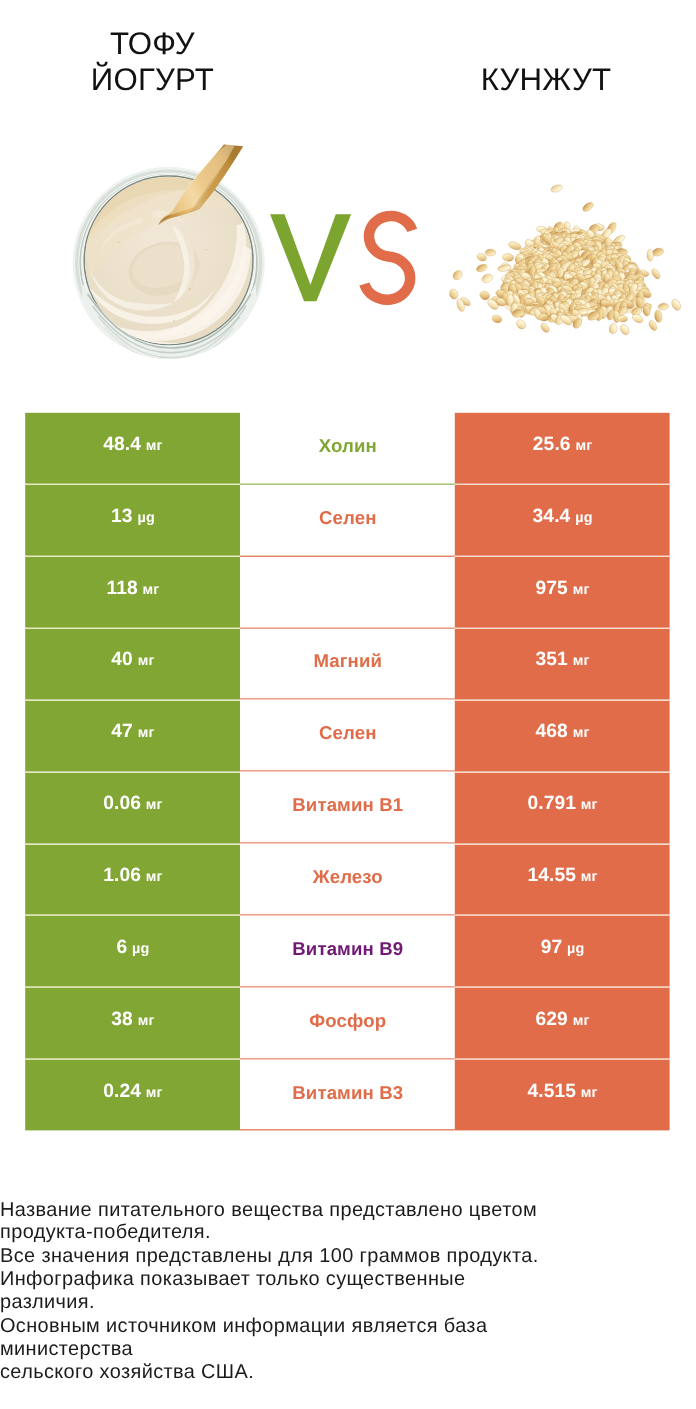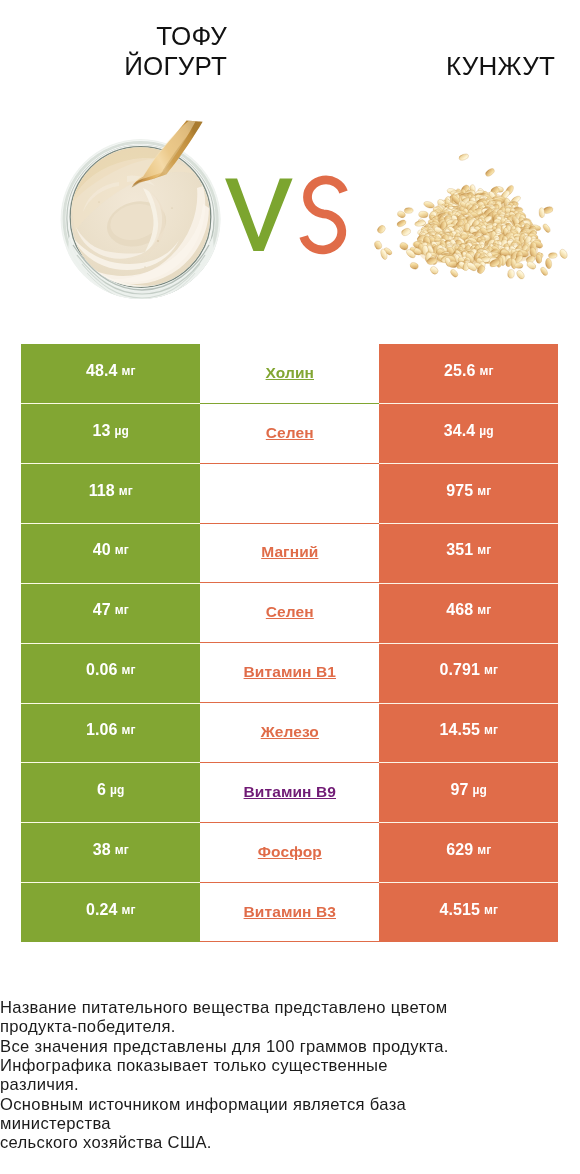--- a/index.html
+++ b/index.html
@@ -2,41 +2,41 @@
 <html><head>
 <meta charset="utf-8">
 <title>Tofu yogurt vs Sesame</title>
 <style>
   html,body{margin:0;padding:0;background:#ffffff;}
   body{width:580px;height:1174px;font-family:"Liberation Sans",sans-serif;}
   .page{position:relative;width:580px;height:1174px;overflow:hidden;background:#ffffff;}
 
   
   .product-title{
-    position:absolute;text-align:right;color:#121212;
+    position:absolute;text-align:center;color:#121212;
     font-family:"Liberation Sans",sans-serif;font-weight:400;
     font-size:26px;line-height:30px;letter-spacing:.2px;
   }
   #title-left{left:27px;top:21px;width:200px;}
   #title-right{left:355px;top:51px;width:200px;}
   #title-left .ln{display:block;}
 
   
   .hero-img{position:absolute;}
   #hero-left{left:57px;top:112px;}
   #hero-right{left:368px;top:142px;}
   .vs-wrap{position:absolute;left:220px;top:172px;}
 
   
   .table{position:absolute;left:21.3px;top:344px;width:537px;}
   .row{position:relative;height:59.85px;}
   .cell{position:absolute;top:0;height:100%;display:flex;align-items:center;justify-content:center;
         box-sizing:border-box;font-family:"Liberation Sans",sans-serif;font-weight:700;font-size:15.5px;letter-spacing:.1px;}
   .cell>*{position:relative;top:-3px;}
-  .cell-mid{padding-bottom:2px;text-decoration:underline;}
+  .cell-mid{padding-bottom:2px;}
   .num{font-size:16px;}
   .unit{font-size:12px;margin-left:4px;}
   .cell-left{left:0;width:179px;background:#82A633;color:#ffffff;}
   .cell-right{left:358px;width:179px;background:#E06C49;color:#ffffff;text-align:center;}
   .cell-mid{left:179px;width:179px;background:#ffffff;}
   .sep{position:absolute;height:1px;}
   .sep-l{left:0;width:179px;background:#fbfbe4;top:-0.5px;}
   .sep-r{left:358px;width:179px;background:#fdf4e6;top:-0.5px;}
   .sep-m{left:179px;width:179px;bottom:0;}
 

